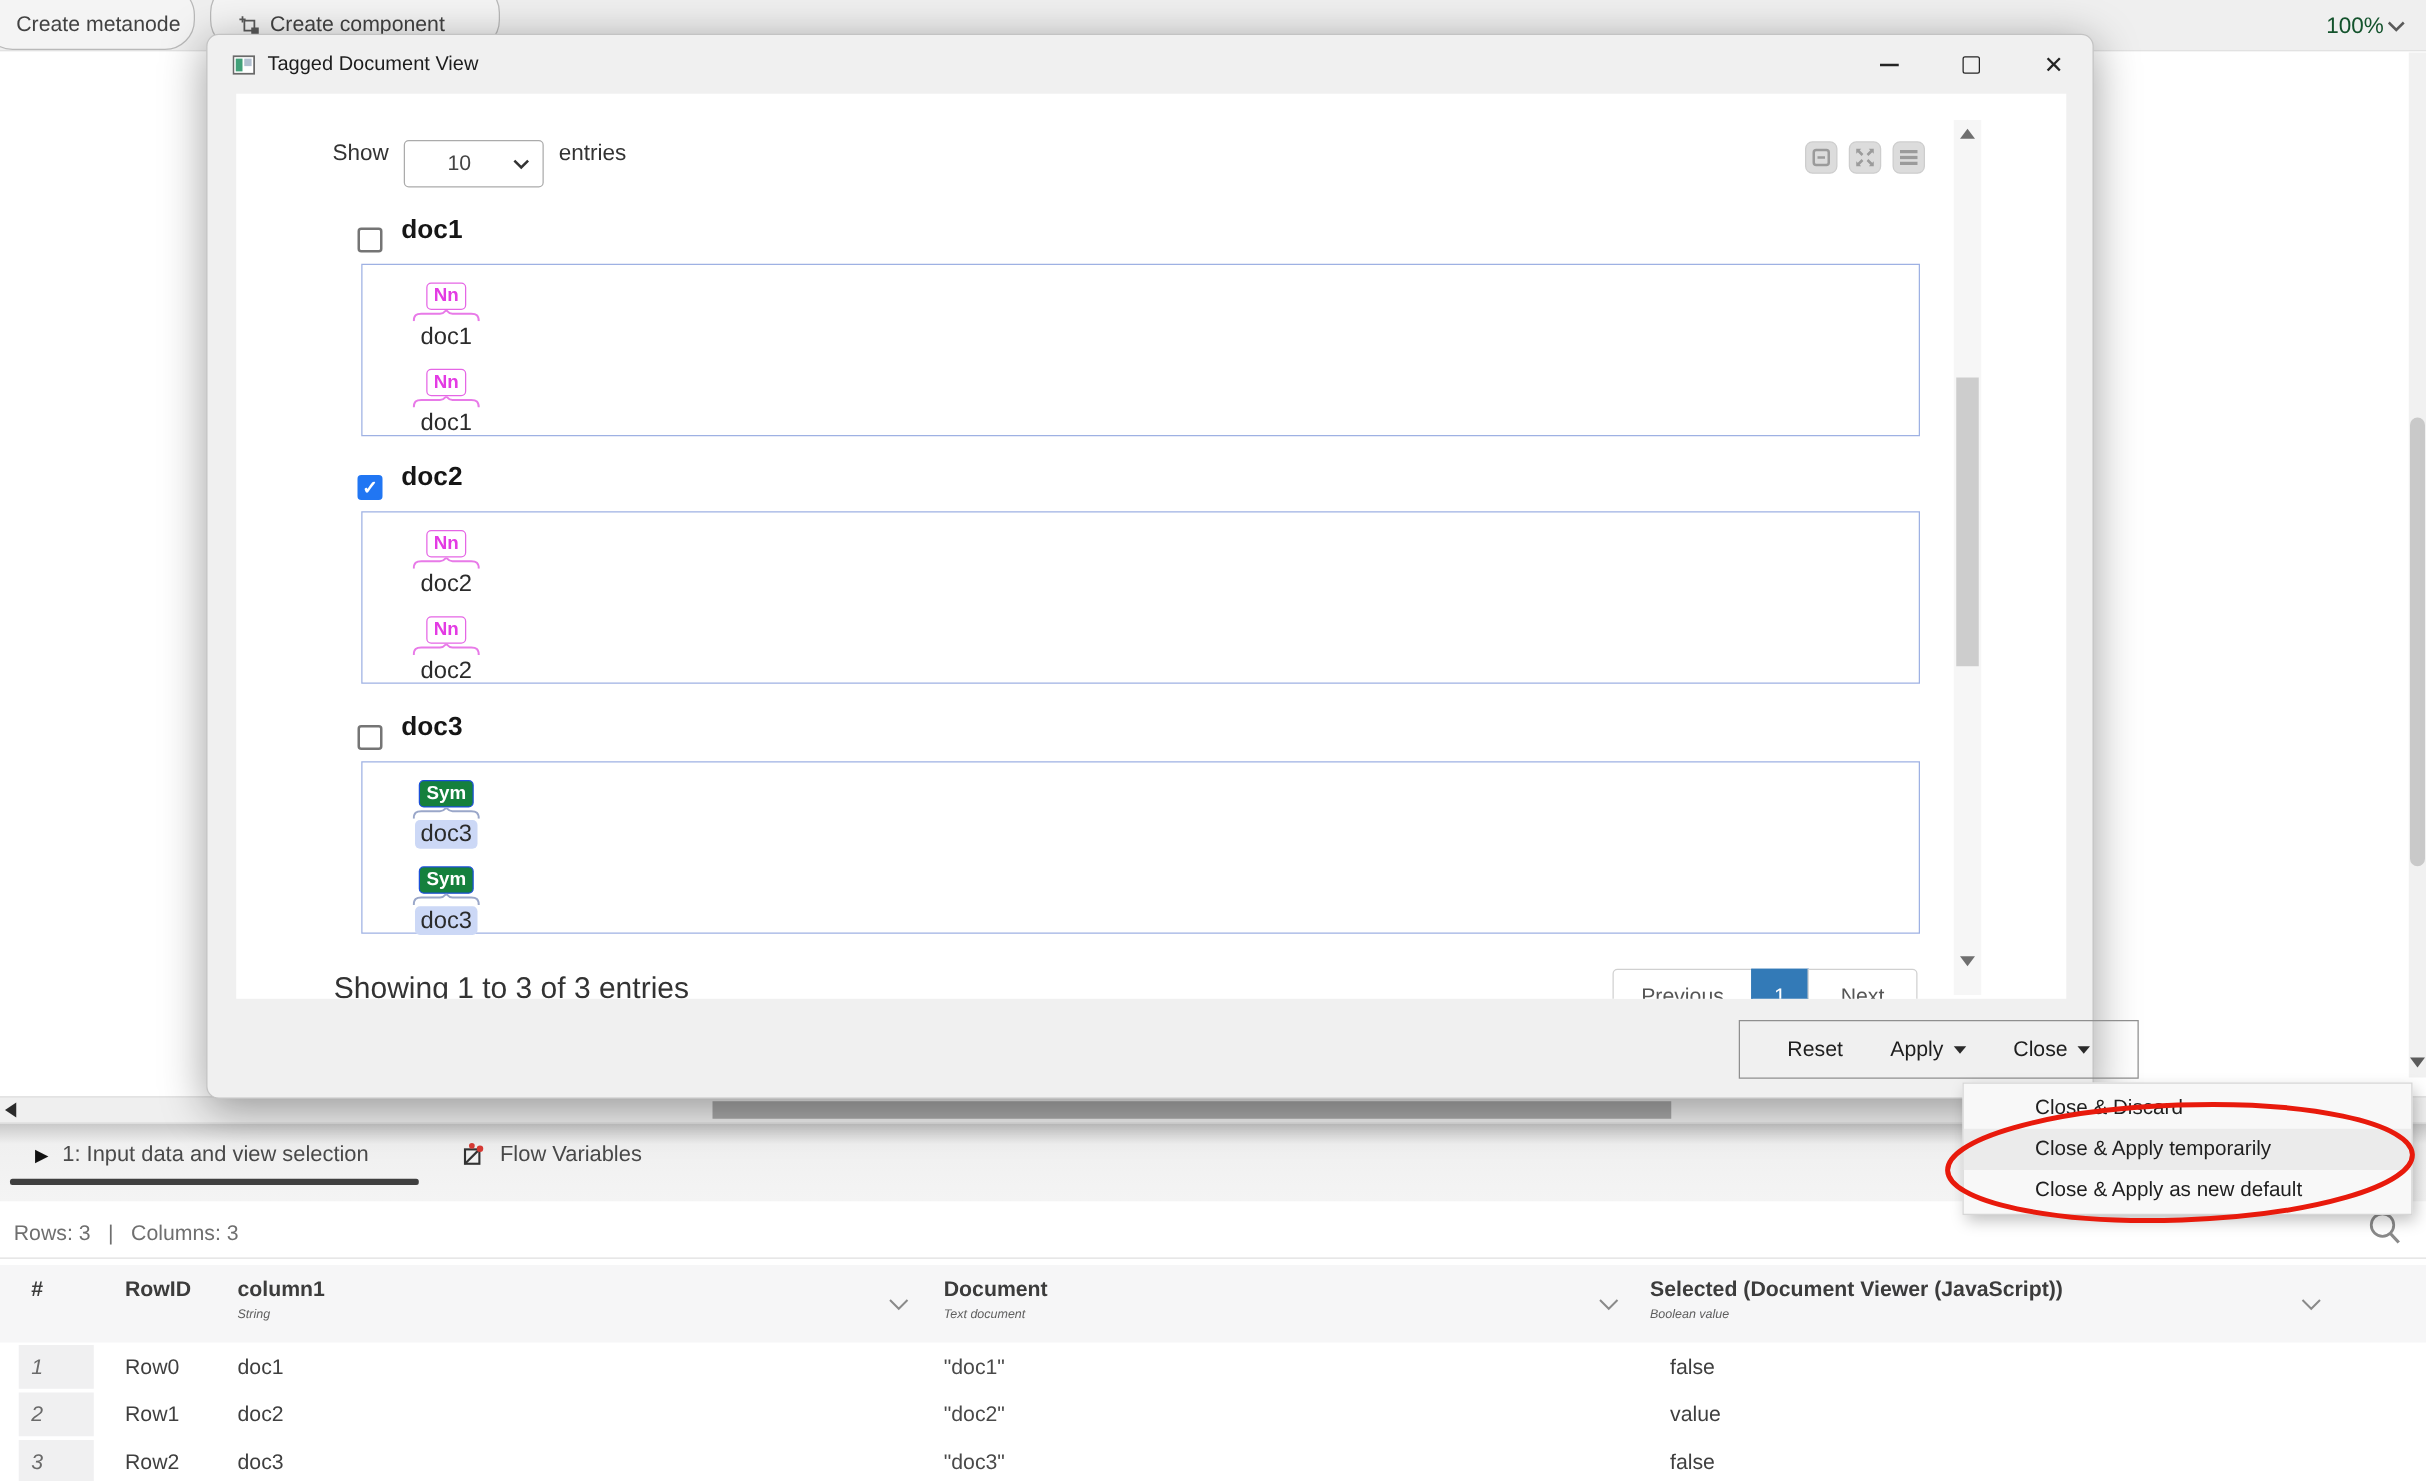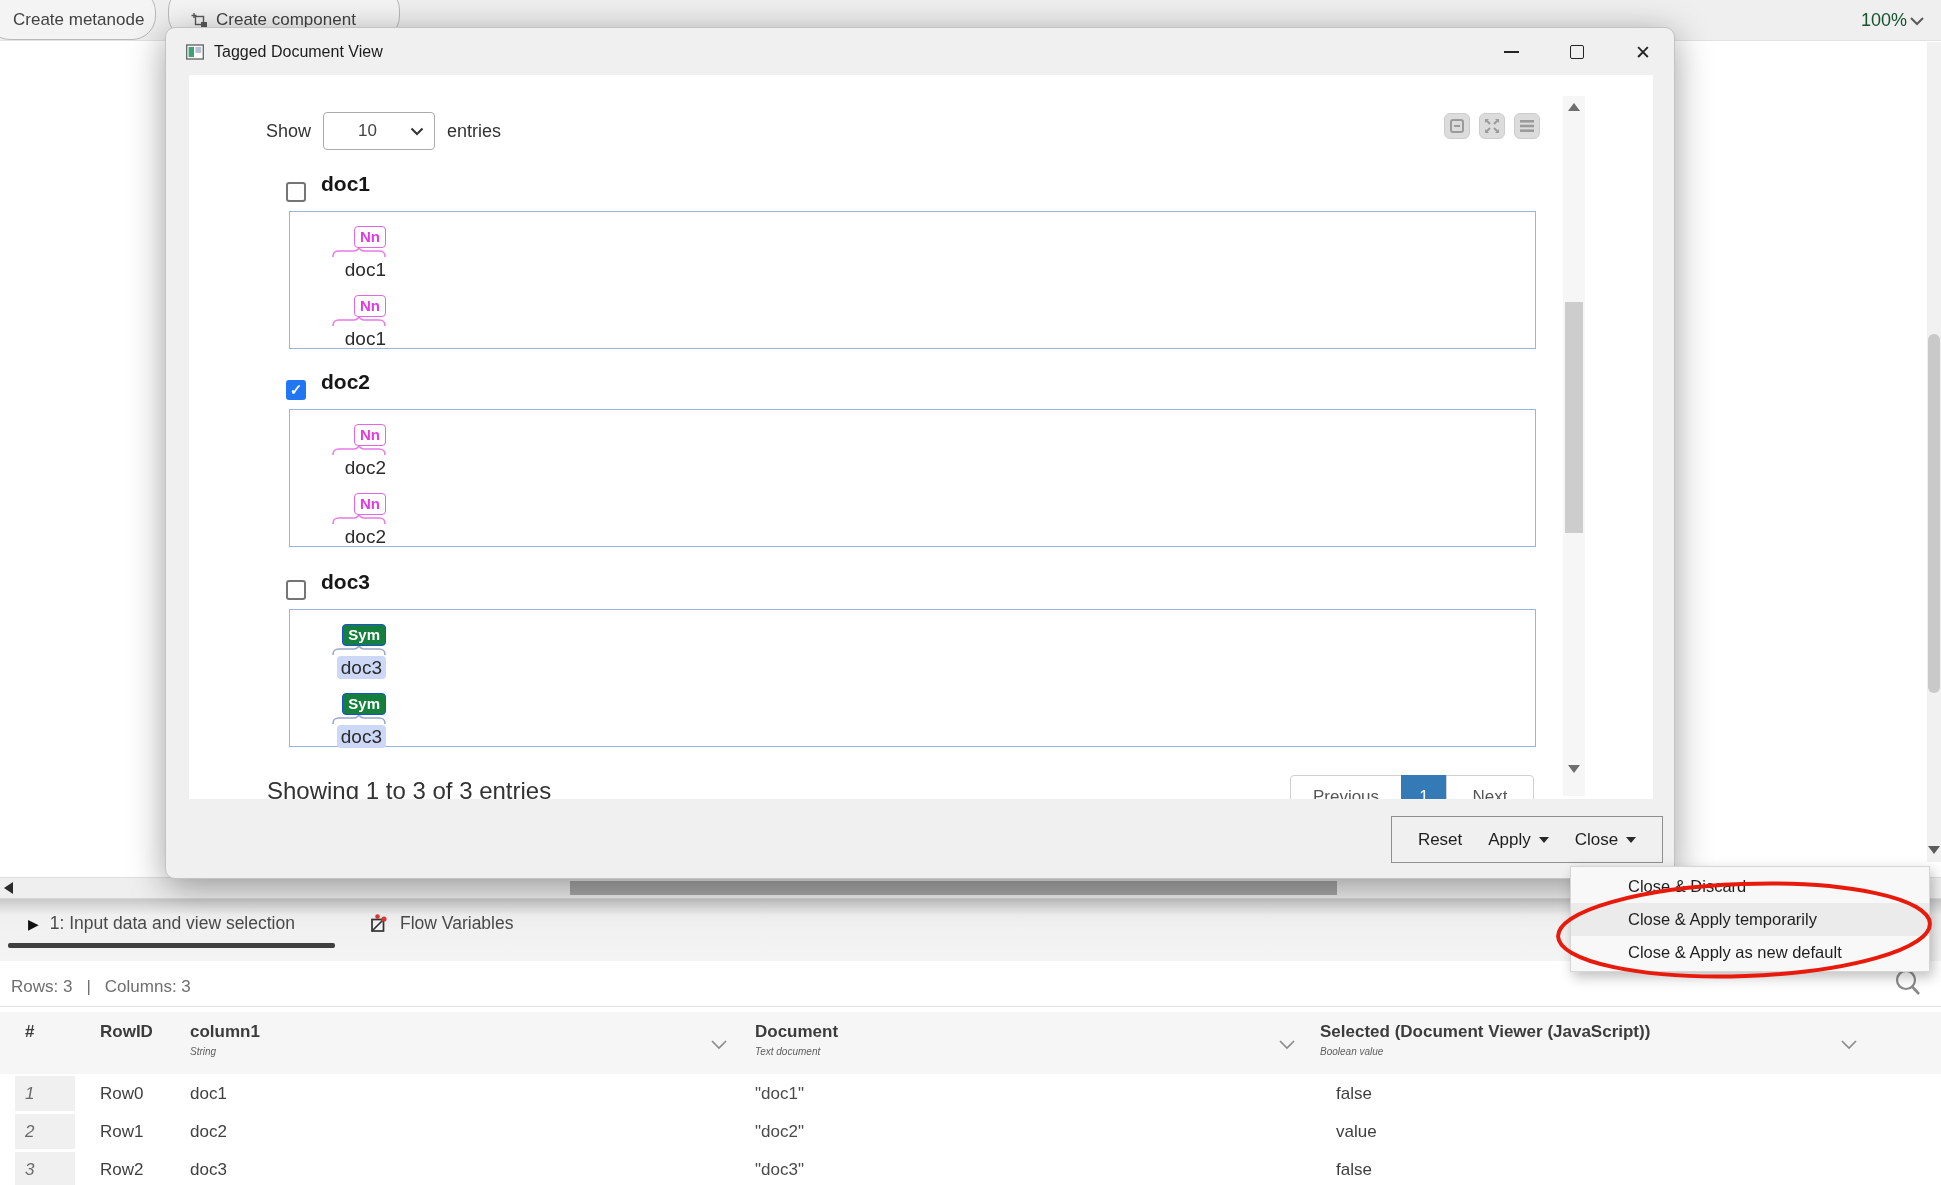--- a/index.html
+++ b/index.html
@@ -23,51 +23,51 @@
   .dialog { position:absolute; left:165px; top:27px; width:1510px; height:852px; background:#f0f0f0; border:1px solid #c3c3c3; border-radius:10px; box-shadow:0 8px 36px rgba(0,0,0,0.38); z-index:50; }
   .titlebar { position:absolute; left:0; top:0; width:100%; height:47px; display:flex; align-items:center; padding-left:20px; }
   .title-text { font-size:16px; color:#1c1c1c; margin-left:10px; }
   .winbtn { position:absolute; top:9px; width:30px; height:30px; display:flex; align-items:center; justify-content:center; color:#242424; }
   .btn-min { left:1330px; } .btn-max { left:1396px; } .btn-close { left:1462px; font-size:19px; }
   .minbar { width:15px; height:2px; background:#242424; }
   .maxbox { width:14px; height:14px; border:1.6px solid #242424; border-radius:2px; }
 
   .dlg-content { position:absolute; left:23px; top:47px; width:1464px; height:724px; background:#ffffff; overflow:hidden; }
 
-  .show-row { position:absolute; left:77px; top:37px; display:flex; align-items:center; gap:12px; font-size:18px; color:#333; }
+  .show-row { position:absolute; left:77px; top:37px; display:flex; align-items:flex-start; gap:12px; font-size:18px; color:#333; }
   .pgsize { width:112px; height:38px; border:1px solid #ababab; border-radius:4px; background:#fff; display:flex; align-items:center; justify-content:space-between; padding:0 10px 0 34px; font-size:17px; color:#444; }
 
   .tb-icon { position:absolute; top:38px; width:26px; height:26px; background:#dcdcdc; border:1px solid #cdcdcd; border-radius:6px; display:flex; align-items:center; justify-content:center; }
   .tbi-1 { left:1255px; } .tbi-2 { left:1290px; } .tbi-3 { left:1325px; }
 
   .dlg-vscroll { position:absolute; left:1374px; top:21px; width:22px; height:700px; background:#f6f6f6; }
   .dlg-vthumb { position:absolute; left:1376px; top:227px; width:18px; height:231px; background:#cdcdcd; }
   .tri-up { width:0;height:0;border-left:6px solid transparent;border-right:6px solid transparent;border-bottom:8px solid #6f6f6f; position:absolute; left:1379px; top:28px; }
   .tri-down { width:0;height:0;border-left:6px solid transparent;border-right:6px solid transparent;border-top:8px solid #6f6f6f; position:absolute; left:1379px; top:690px; }
 
   .docsec-title { position:absolute; font-size:21px; font-weight:bold; color:#161616; }
   .cbx { position:absolute; width:20px; height:20px; border:2px solid #757575; border-radius:3px; background:#fff; }
   .cbx.checked { background:#2176f3; border-color:#2176f3; color:#fff; font-size:15px; font-weight:bold; display:flex; align-items:center; justify-content:center; }
   .docbox { position:absolute; left:100px; width:1247px; height:138px; border:1px solid #9eb1e3; background:#fff; }
-  .entity { position:absolute; left:38px; width:58px; display:flex; flex-direction:column; align-items:flex-end; }
+  .entity { position:absolute; left:38px; width:58px; display:flex; flex-direction:column; align-items:center; }
   .ent-1 { top:14px; } .ent-2 { top:83px; }
   .tag { font-size:15px; font-weight:bold; line-height:20px; padding:0 5px; border-radius:4px; }
   .tag-nn { color:#e33be3; border:1.5px solid #e566e5; background:#fff; }
   .tag-sym { color:#fff; border:1.5px solid #1b4fd8; background:#15803d; }
   .term { font-size:19px; color:#2b2b2b; margin-top:1px; line-height:23px; }
   .term-sym { background:#ccd8f6; border-radius:4px; padding:0 4px; }
 
   .showing { position:absolute; left:78px; top:702px; font-size:24px; color:#333; }
   .pagination { position:absolute; left:1101px; top:700px; display:flex; }
   .pg-btn { height:44px; border:1px solid #d0d0d0; background:#fff; color:#555; font-size:17px; display:flex; align-items:center; justify-content:center; }
   .pg-prev { width:112px; border-radius:4px 0 0 4px;text-align:right; }
   .pg-num { width:46px; background:#337ab7; border-color:#337ab7; color:#fff; margin:0 -1px; }
   .pg-next { width:88px; border-radius:0 4px 4px 0; }
 
-  .dlg-footer-group { position:absolute; left:1225px; top:788px; width:272px; height:47px; border:1px solid #8f8f8f; display:flex; align-items:center; justify-content:space-evenly; }
+  .dlg-footer-group { position:absolute; left:1225px; top:788px; width:320px; height:47px; border:1px solid #8f8f8f; display:flex; align-items:center; justify-content:space-evenly; }
   .ft-btn { display:flex; align-items:center; gap:8px; font-size:17px; color:#1e1e1e; }
   .caret { width:0; height:0; border-left:5px solid transparent; border-right:5px solid transparent; border-top:6px solid #2a2a2a; }
 
   
   .hscroll { position:absolute; left:0; top:877px; width:1941px; height:22px; background:#efefef; border-top:1px solid #dedede; border-bottom:1px solid #d7d7d7; z-index:10; }
   .hthumb { position:absolute; left:570px; top:881px; width:767px; height:14px; background:#a9a9a9; z-index:11; }
   .hleft { position:absolute; left:4px; top:882px; width:0; height:0; border-top:6px solid transparent; border-bottom:6px solid transparent; border-right:9px solid #2a2a2a; z-index:11; }
 
   
   .tabrow { position:absolute; left:0; top:899px; width:1941px; height:62px; background:linear-gradient(#c9c9c9, #f0f0f0 26%, #f4f4f4); }

